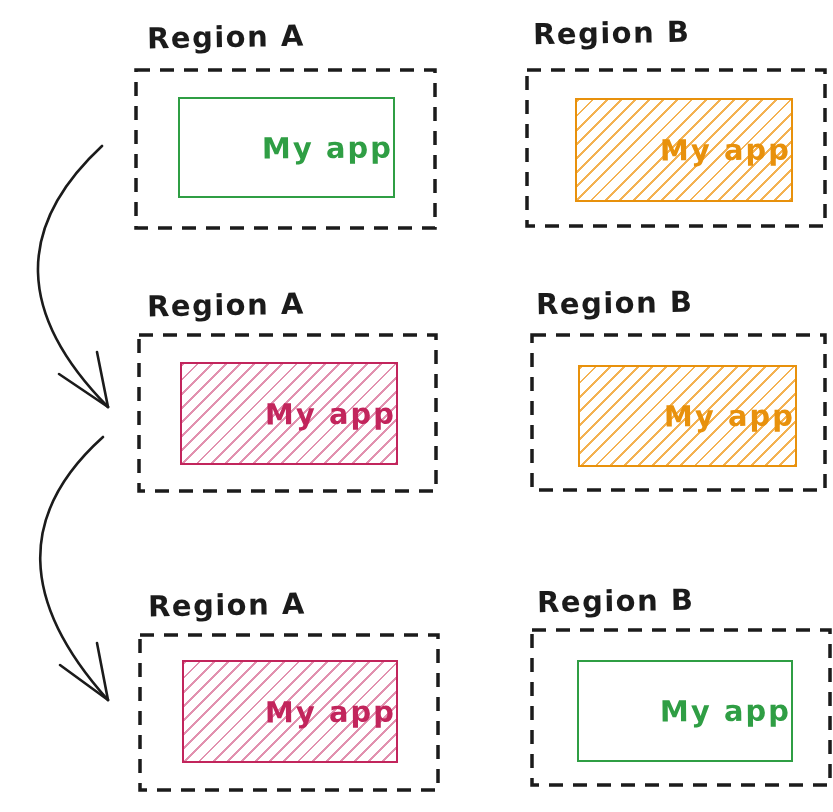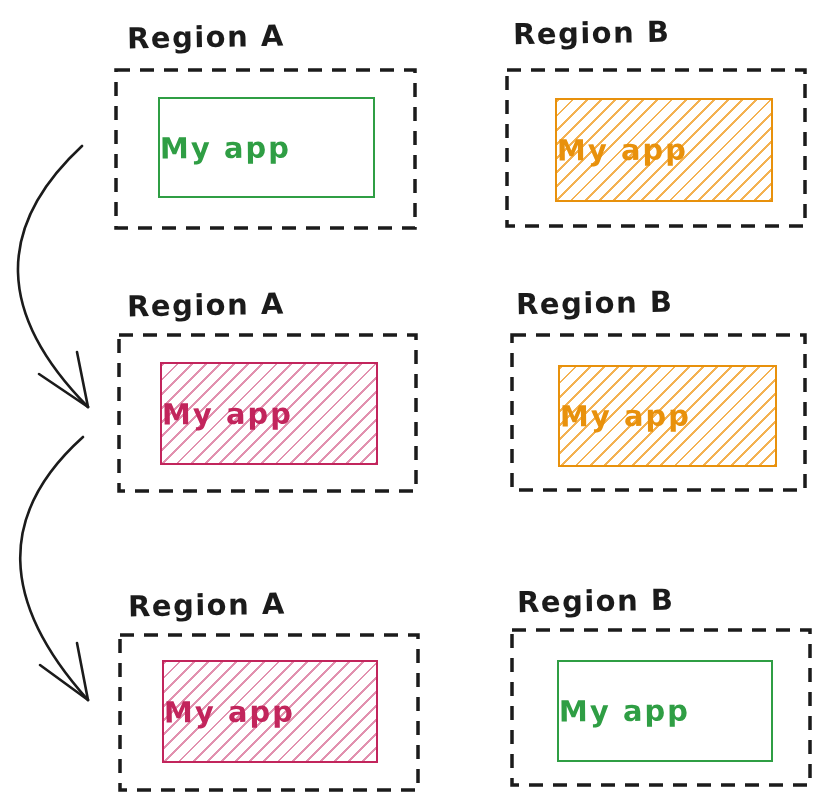--- a/index.html
+++ b/index.html
@@ -1,19 +1,19 @@
 <!DOCTYPE html>
 <html><head>
 <meta charset="utf-8">
 <style>
   * { margin: 0; padding: 0; box-sizing: border-box; }
   html, body { width: 833px; height: 812px; background: #ffffff; overflow: hidden; }
   body { font-family: "DejaVu Sans", sans-serif; position: relative; }
 
-  .canvas { position: absolute; inset: 0; }
+  .canvas { position: absolute; inset: 0; margin-left: 20px; }
 
   .arrow-layer {
     position: absolute; left: 0; top: 0; width: 833px; height: 812px;
     pointer-events: none;
   }
 
   .cell { position: absolute; }
 
   .region-label {
     position: absolute;
@@ -24,21 +24,21 @@
     white-space: nowrap;
     transform: rotate(-1deg);
   }
 
   .dash-rect { position: absolute; left: 0; top: 0; overflow: visible; }
 
   .app-box {
     position: absolute;
     display: flex;
     align-items: center;
-    justify-content: flex-start;
+    justify-content: flex-end;
   }
 
   .app-label {
     font-size: 29px;
     font-weight: 600;
     letter-spacing: 2px;
     white-space: nowrap;
     transform: rotate(-0.5deg);
   }
 

